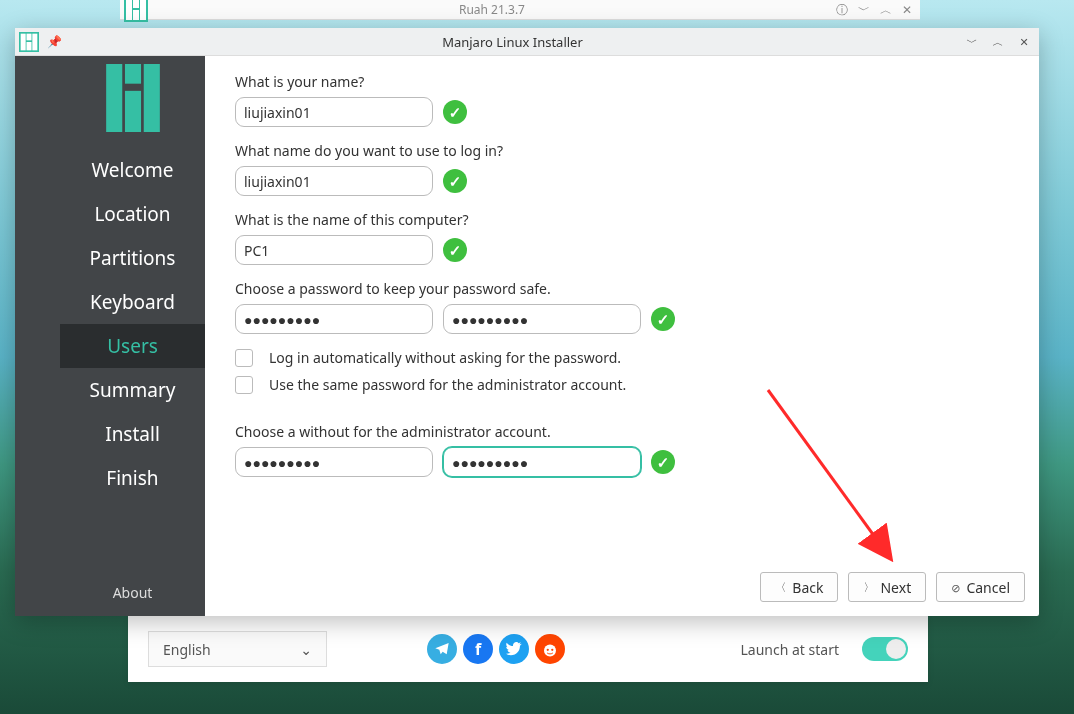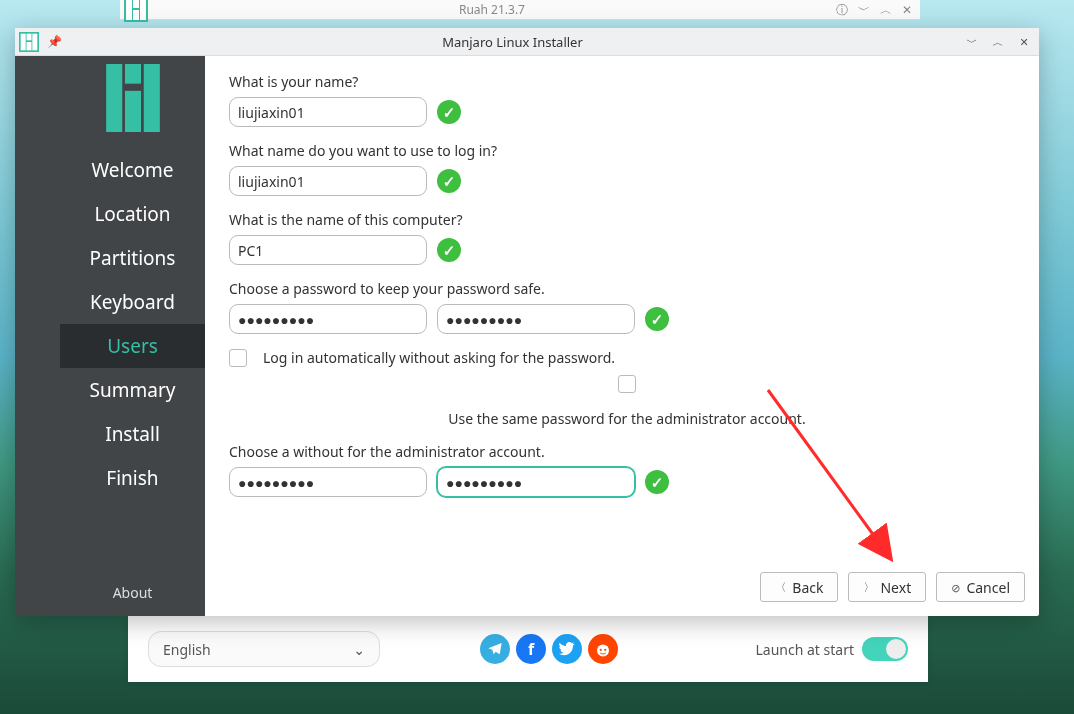--- a/index.html
+++ b/index.html
@@ -29,31 +29,31 @@
   .bg-footer {
     position: absolute;
     left: 128px; top: 616px;
     width: 800px; height: 66px;
     background: #fff;
     display:flex; align-items:center;
     padding: 0 20px;
     box-shadow: 0 2px 6px rgba(0,0,0,0.1);
   }
   .lang-select {
-    width: 232px; height: 36px;
-    border:1px solid #ddd; border-radius:13px;
+    width: 179px; height: 36px;
+    border:1px solid #ddd; border-radius:0;
     display:flex; align-items:center; padding:0 14px;
     color:#555; font-size:14px;
     justify-content:space-between;
     background:#fafafa;
   }
   .social { display:flex; gap:6px; margin-left: 100px;}
   .social .ic { width:30px;height:30px;border-radius:50%;display:flex;align-items:center;justify-content:center;color:#fff;font-weight:bold;font-size:16px;}
   .ic-tg{background:#37aee2;} .ic-fb{background:#1877f2;} .ic-tw{background:#1da1f2;} .ic-rd{background:#ff4500;}
-  .launch { margin-left:auto; display:flex; align-items:center; gap:8px; color:#555; font-size:14px;}
+  .launch { margin-left:auto; display:flex; align-items:center; gap:23px; color:#555; font-size:14px;}
   .toggle { width:46px;height:24px;border-radius:12px;background:#44d3bb;position:relative;}
   .toggle::after{content:'';position:absolute;right:2px;top:2px;width:20px;height:20px;border-radius:50%;background:#eee;}
 
   
   .installer {
     position: absolute;
     left: 15px; top: 28px;
     width: 1024px; height: 588px;
     background: #fff;
     box-shadow: 0 6px 24px rgba(0,0,0,0.25);
@@ -94,21 +94,21 @@
   .sb-item {
     width:100%; height:44px;
     display:flex;align-items:center;justify-content:center;
     font-size:19px; color:#fff;
   }
   .sb-item.active { background:#2a2d2f; color:#35bfa4;}
   .sb-about { margin-top:auto; margin-bottom:14px; width:100%; text-align:center; font-size:14px; color:#ddd;}
 
   .main {
     flex:1; position:relative;
-    padding: 16px 14px 0 24px;
+    padding: 16px 14px 0 30px;
     color:#333;
     font-size:14px;
   }
   .field-label { font-size:14px; color:#333; margin-bottom:6px; margin-top:0;}
   .row { display:flex; align-items:center; gap:10px; margin-bottom:14px;}
   .tinput {
     width:198px; height:30px;
     border:1px solid #bbb; border-radius:9px;
     padding: 0 8px; font-size:14px; color:#333;
     background:#fff;
@@ -270,21 +270,21 @@
       <div class="row">
         <input class="tinput" value="●●●●●●●●●" style="">
         <input class="tinput" value="●●●●●●●●●" style="">
         <div class="check-ic">✓</div>
       </div>
 
       <div class="cbox-row">
         <div class="cbox"></div>
         <span>Log in automatically without asking for the password.</span>
       </div>
-      <div class="cbox-row" style="margin-bottom:14px;flex-direction:column;">
+      <div class="cbox-row" style="margin-bottom:28px;">
         <div class="cbox"></div>
         <span>Use the same password for the administrator account.</span>
       </div>
 
       <div class="field-label">Choose a without for the administrator account.</div>
       <div class="row">
         <input class="tinput" value="●●●●●●●●●" style="">
         <input class="tinput focused" value="●●●●●●●●●" style="">
         <div class="check-ic">✓</div>
       </div>

